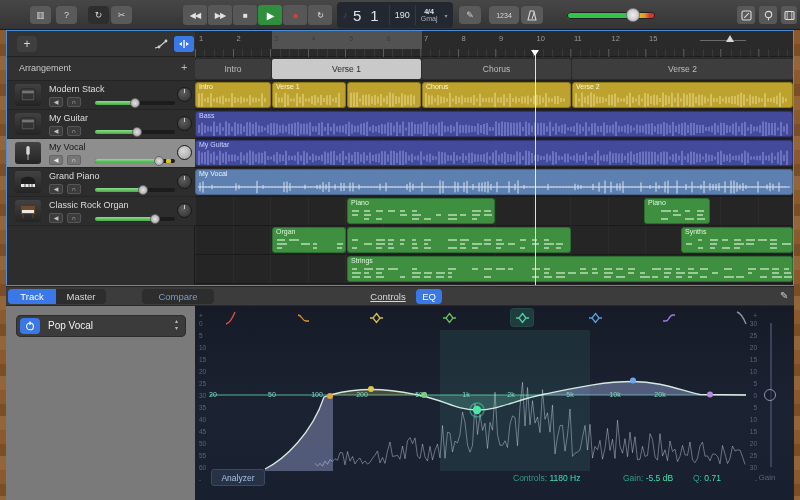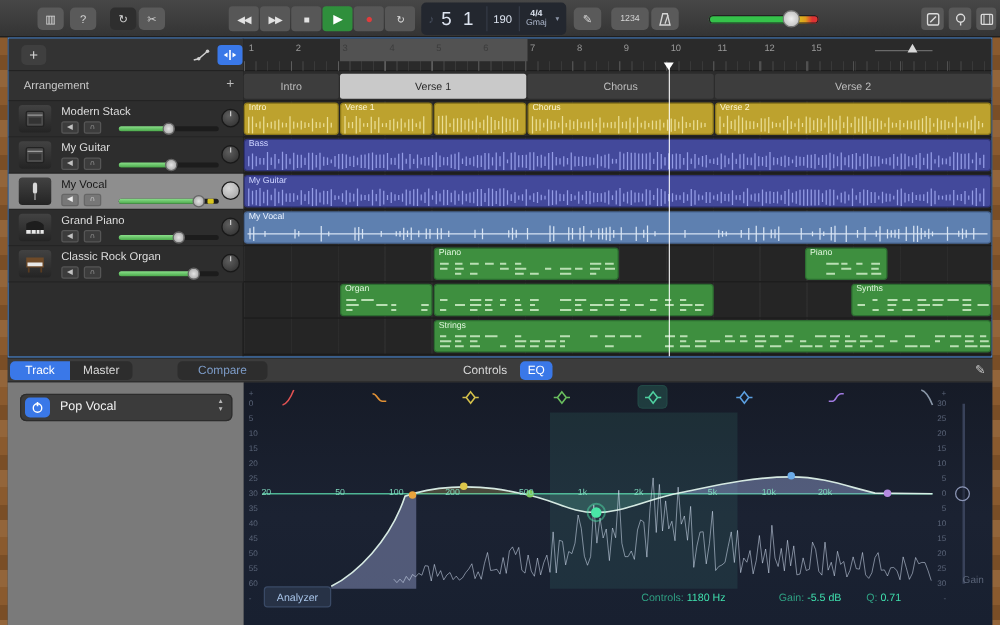--- a/index.html
+++ b/index.html
@@ -113,21 +113,21 @@
   .scl{position:absolute;font-size:6.5px;color:#5a6478;}
   .sclr{width:14px;text-align:right;}
   #gain-line{position:absolute;left:575px;top:17px;width:2px;height:144px;background:#39425a;}
   #gain-knob{position:absolute;left:569px;top:83px;width:12px;height:12px;border-radius:50%;
     border:1.5px solid #8b95b5;background:rgba(20,26,40,.4);}
   #analyzer-btn{position:absolute;left:16px;top:163px;width:54px;height:17px;background:#273246;
     border:1px solid #3a4a66;border-radius:3px;color:#a8c4e8;font-size:8.5px;
     display:flex;align-items:center;justify-content:center;}
   .ro{position:absolute;top:167px;font-size:8.5px;color:#2f9f82;}
   .ro b{color:#3fe0ae;font-weight:normal;}
-  #gain-bot-label{position:absolute;left:552px;top:153px;width:40px;text-align:right;font-size:8px;color:#5a6478;}
+  #gain-bot-label{position:absolute;left:552px;top:167px;width:40px;text-align:center;font-size:8px;color:#5a6478;}
 
   .wood{position:absolute;top:30px;width:6px;height:470px;z-index:20;
     background:repeating-linear-gradient(180deg,#8a5a2e 0 14px,#7a4e26 14px 26px,#93653a 26px 40px);}
   #wood-l{left:0;} #wood-r{left:794px;}
 </style>
 </head>
 <body>
 
 <div id="app">
 
@@ -480,21 +480,21 @@
     <div id="b-head">
       <div class="htab blue" style="left:8px;width:48px;border-radius:4px 0 0 4px;">
           <span>Track</span>
         </div>
       <div class="htab dark" style="left:56px;width:50px;border-radius:0 4px 4px 0;">
           <span>Master</span>
         </div>
       <div class="htab dark" style="left:118px;width:72px;color:#7d9cc8;margin-left:24px;">
           <span>Compare</span>
         </div>
-      <div class="htab" style="left:364px;width:48px;">
+      <div class="htab" style="left:364px;width:48px;text-decoration:underline;">
           <span>Controls</span>
         </div>
       <div class="htab blue" style="left:416px;width:26px;">
           <span>EQ</span>
         </div>
       <div class="abs" style="left:780px;top:3px;font-size:10px;color:#c8c8c8;">✎</div>
     </div>
 
     <div id="b-left">
       <div id="preset-capsule">

